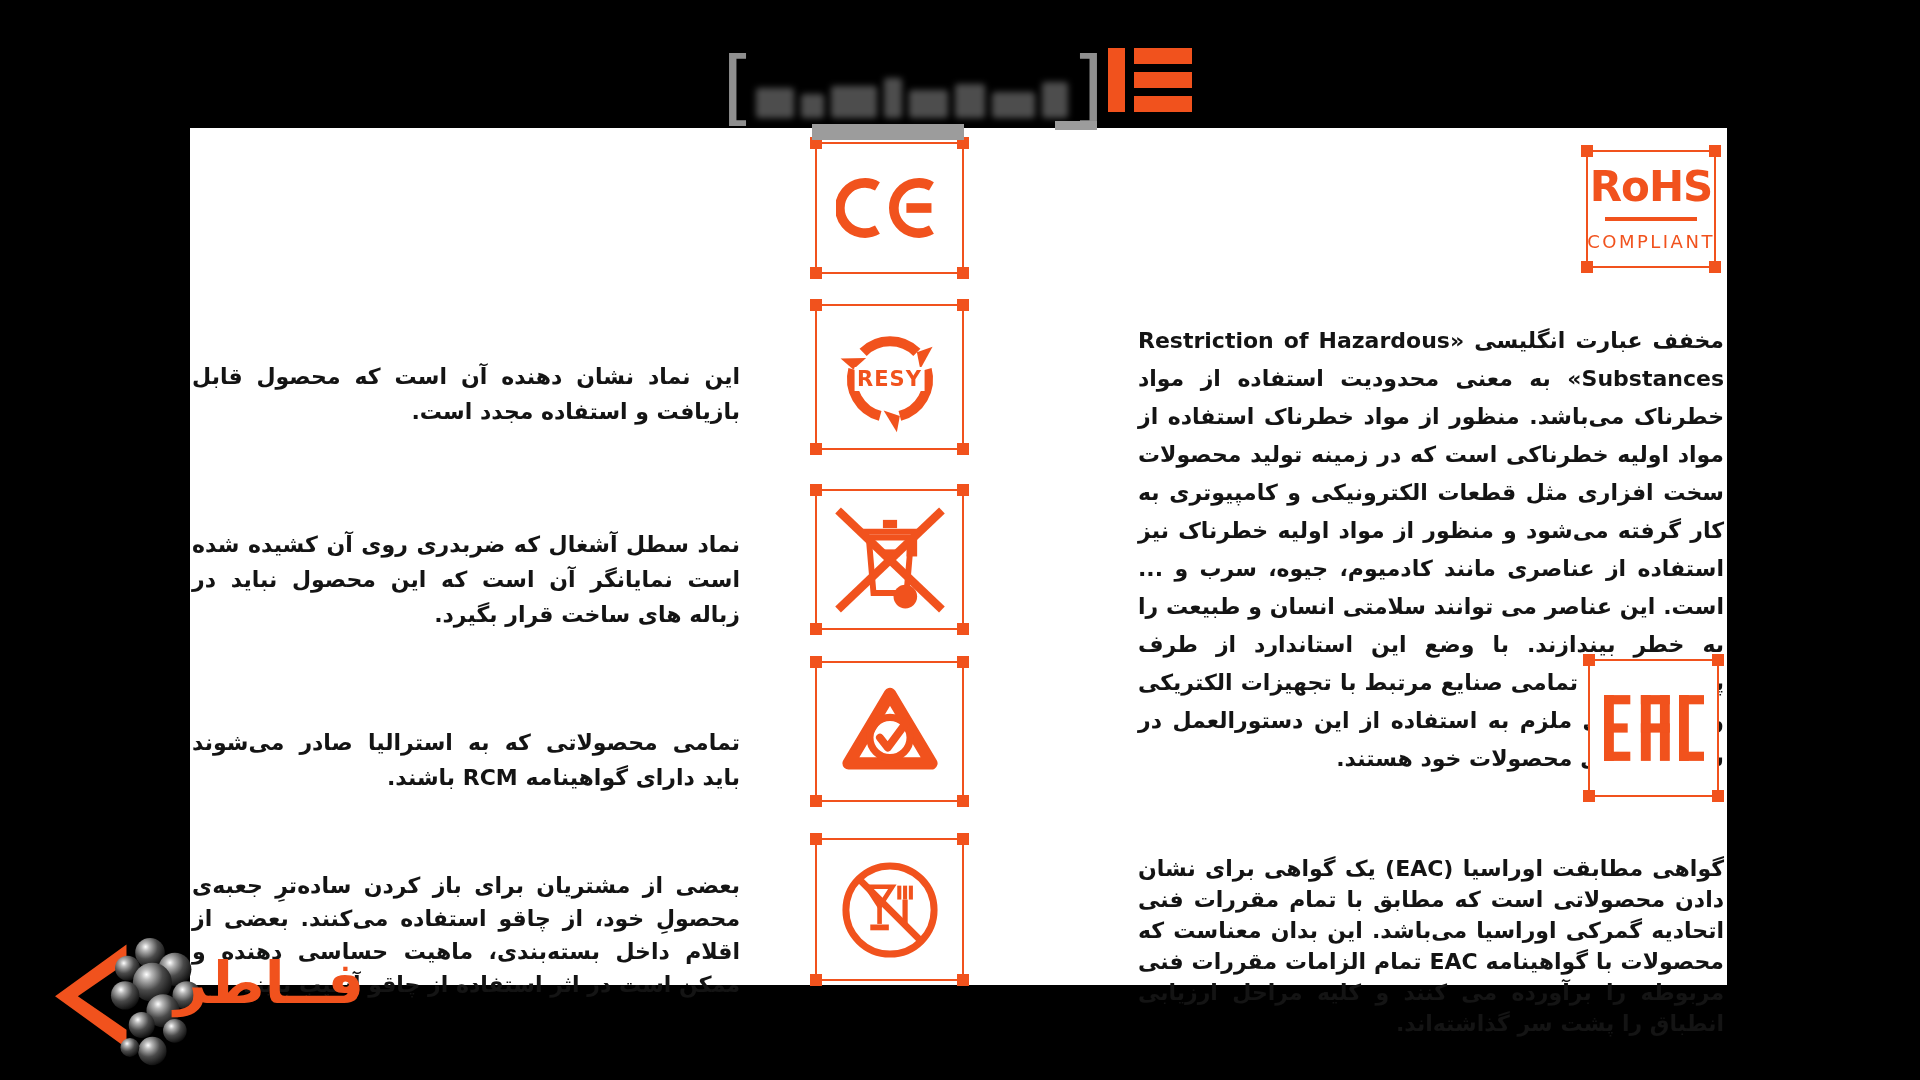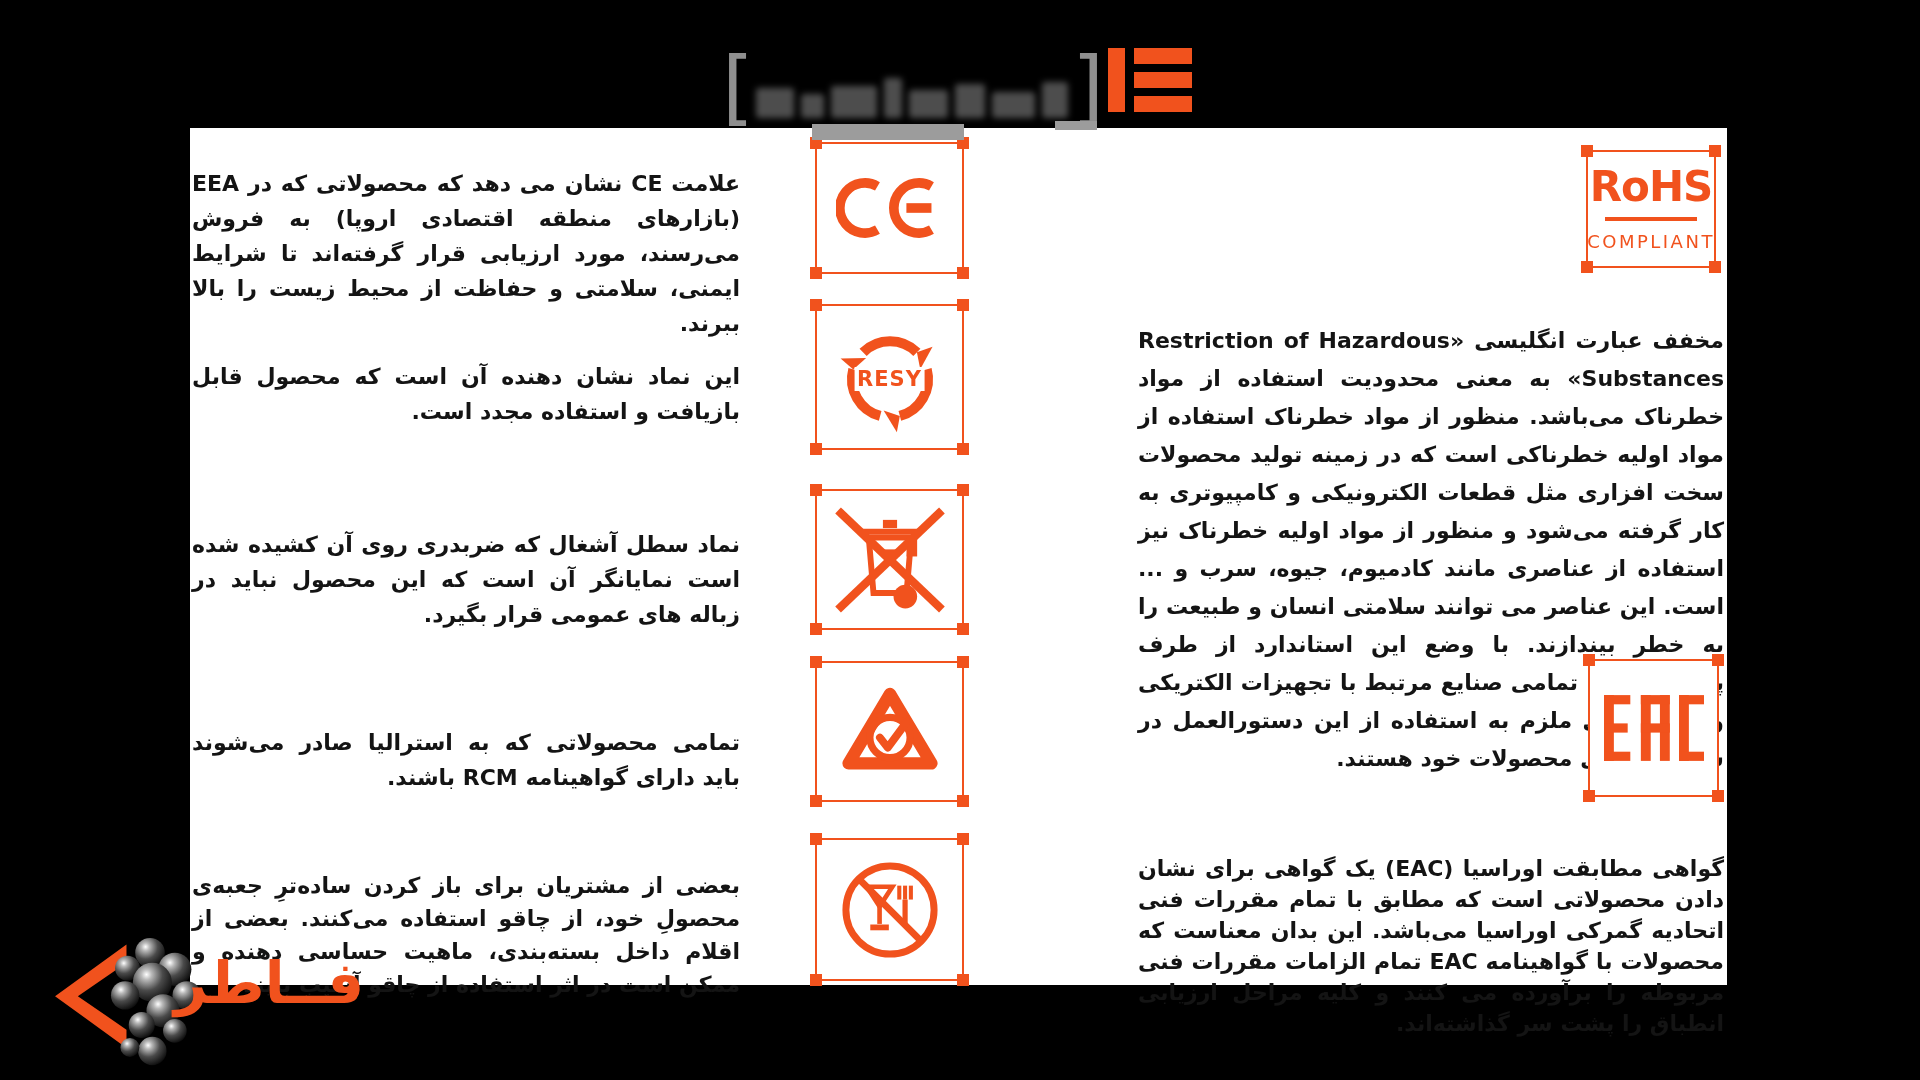--- a/index.html
+++ b/index.html
@@ -62,23 +62,22 @@
     <i class="v"></i>
     <i class="h" style="top:0"></i>
       <i class="h" style="top:24px"></i>
       <i class="h" style="top:48px"></i>
   </div>
   <div class="grayshadow" style="left:812px;top:124px;width:152px;height:16px"></div>
   <div class="grayshadow" style="left:1055px;top:121px;width:42px;height:9px"></div>
 
   <div class="panel">
 
-    <p class="para" style="left:2px;top:16px;width:548px" lang="fa">علامت CE نشان می دهد که محصولاتی که در EEA (بازارهای منطقه اقتصادی اروپا) به فروش می‌رسند، مورد ارزیابی قرار گرفته‌اند تا شرایط ایمنی، سلامتی و حفاظت از محیط زیست را بالا ببرند.</p>
     <p class="para" style="left:2px;top:209px;width:548px" lang="fa">این نماد نشان دهنده آن است که محصول قابل بازیافت و استفاده مجدد است.</p>
-    <p class="para" style="left:2px;top:377px;width:548px" lang="fa">نماد سطل آشغال که ضربدری روی آن کشیده شده است نمایانگر آن است که این محصول نباید در زباله های عمومی قرار بگیرد.</p>
+    <p class="para" style="left:2px;top:377px;width:548px" lang="fa">نماد سطل آشغال که ضربدری روی آن کشیده شده است نمایانگر آن است که این محصول نباید در زباله های ساخت قرار بگیرد.</p>
     <p class="para" style="left:2px;top:575px;width:548px" lang="fa">تمامی محصولاتی که به استرالیا صادر می‌شوند باید دارای گواهینامه RCM باشند.</p>
     <p class="para" style="left:2px;top:719px;width:548px;line-height:33px" lang="fa">بعضی از مشتریان برای باز کردن ساده‌ترِ جعبه‌ی محصولِ خود، از چاقو استفاده می‌کنند. بعضی از اقلام داخل بسته‌بندی، ماهیت حساسی دهنده و ممکن است در اثر استفاده از چاقو آسیب ببیند.</p>
 
     <div class="ibox" style="left:625px;top:14px;width:145px;height:128px" aria-label="ce-mark-icon">
       <i class="hdl tl"></i>
         <i class="hdl tr"></i>
         <i class="hdl bl"></i>
         <i class="hdl br"></i>
       <svg width="108" height="62" viewBox="0 0 112 64">
         <path d="M43 9.5 A26 26 0 1 0 43 54.5" fill="none" stroke="#F1521D" stroke-width="10"></path>

